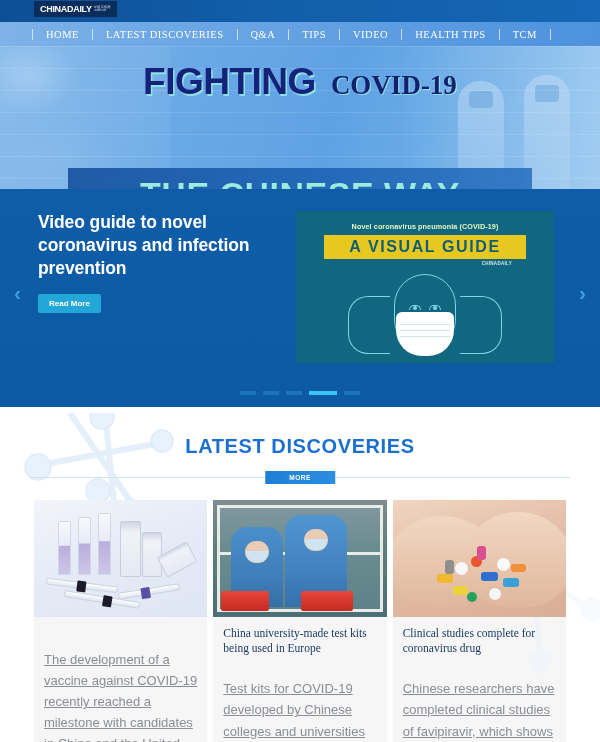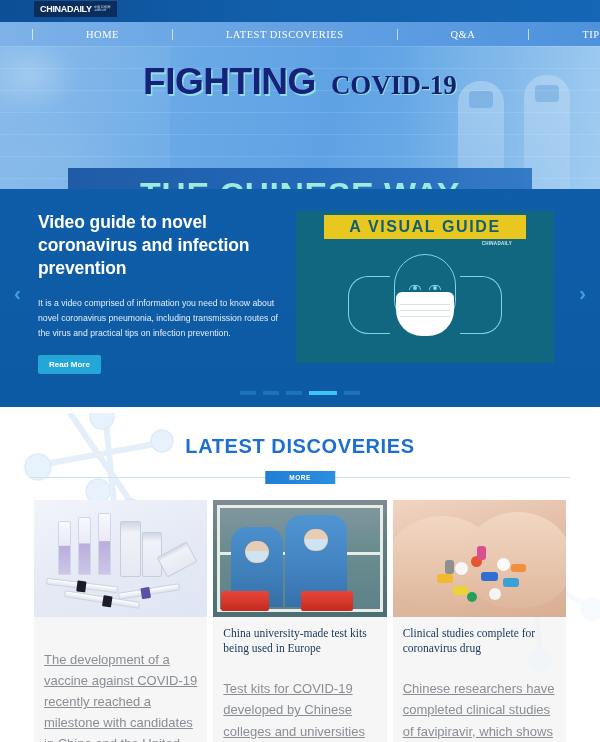--- a/index.html
+++ b/index.html
@@ -46,21 +46,20 @@
   .logo-cn { color: #cfe0f2; font-size: 3.2px; letter-spacing: 0.2px; }
   .logo-url { color: #cfe0f2; font-size: 3.4px; letter-spacing: 0.1px; }
 
   
   .nav {
     height: 24px;
     background: linear-gradient(90deg, #7fb2e8 0%, #6ea9e6 25%, #5f9ee2 60%, #4e92dd 100%);
     display: flex;
     align-items: center;
     padding-left: 32px;
-    gap: 40px;
   }
   .nav-sep {
     width: 1px; height: 11px;
     background: rgba(255,255,255,0.65);
     flex: none;
   }
   .nav-item {
     color: #ffffff;
     font-family: "Liberation Serif", serif;
     font-size: 10.5px;
@@ -434,25 +433,25 @@
   </div>
 
   <div class="carousel">
 
     <div class="car-arrow left">‹</div>
     <div class="car-arrow right">›</div>
 
     <div class="car-inner">
       <div class="car-text">
         <div class="car-head">Video guide to novel coronavirus and infection prevention</div>
-        <div class="car-body">It is a video comprised of information you need to know about novel coronavirus pneumonia, including transmission routes of the virus and practical tips on infection prevention.</div>
         <div class="read-more">Read More</div>
       </div>
 
       <div class="car-thumb">
+        <div class="thumb-cap">Novel coronavirus pneumonia (COVID-19)</div>
         <div class="thumb-band">
           <span>A VISUAL GUIDE</span>
         </div>
         <div class="thumb-brand">CHINADAILY</div>
         <div class="thumb-art">
           <div class="arm l"></div>
           <div class="arm r"></div>
           <div class="head-shape">
             <div class="eye l"></div>
             <div class="eye r"></div>

